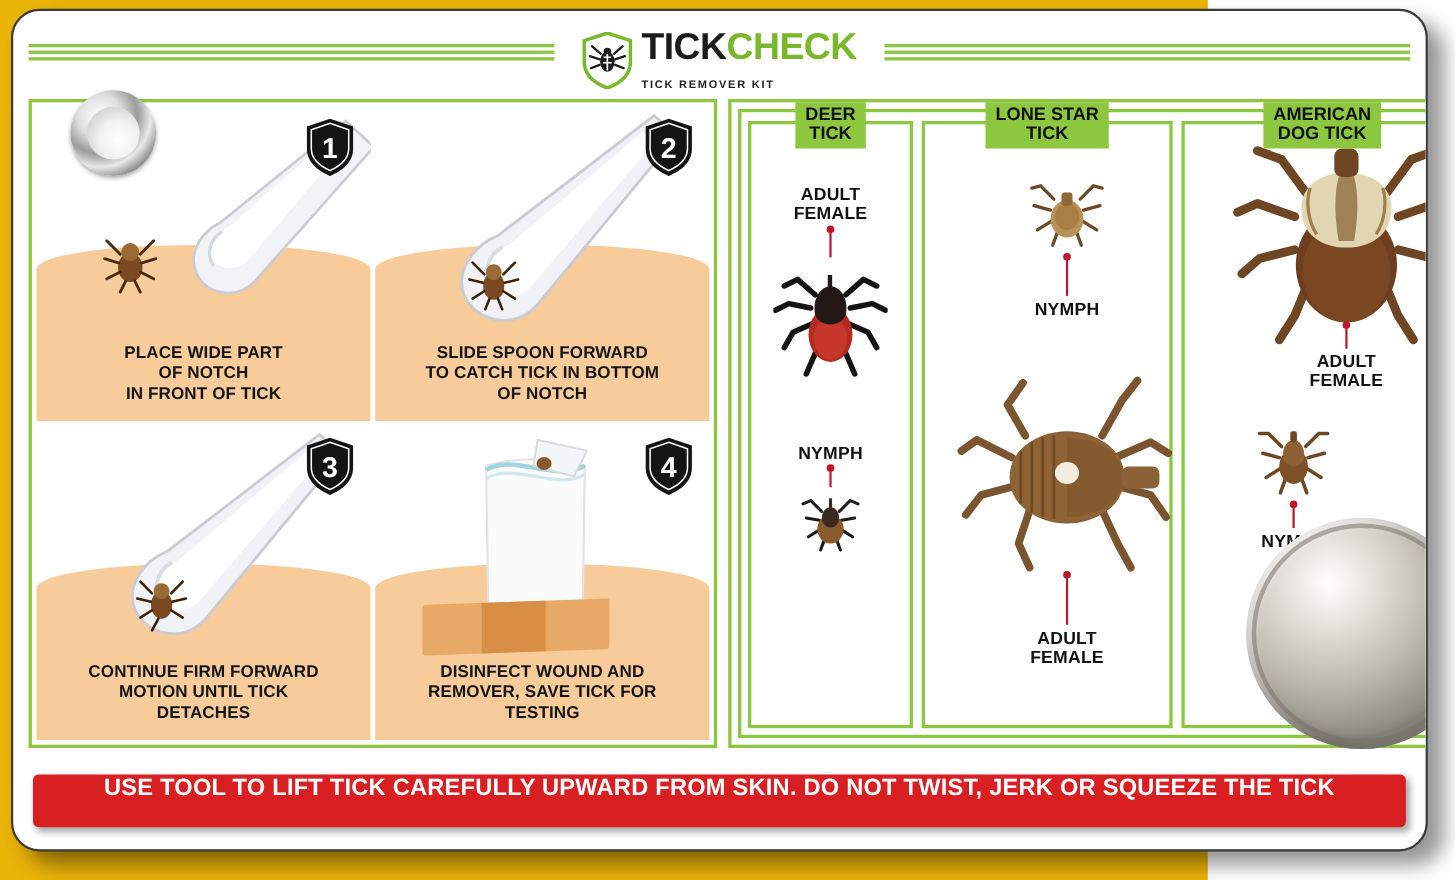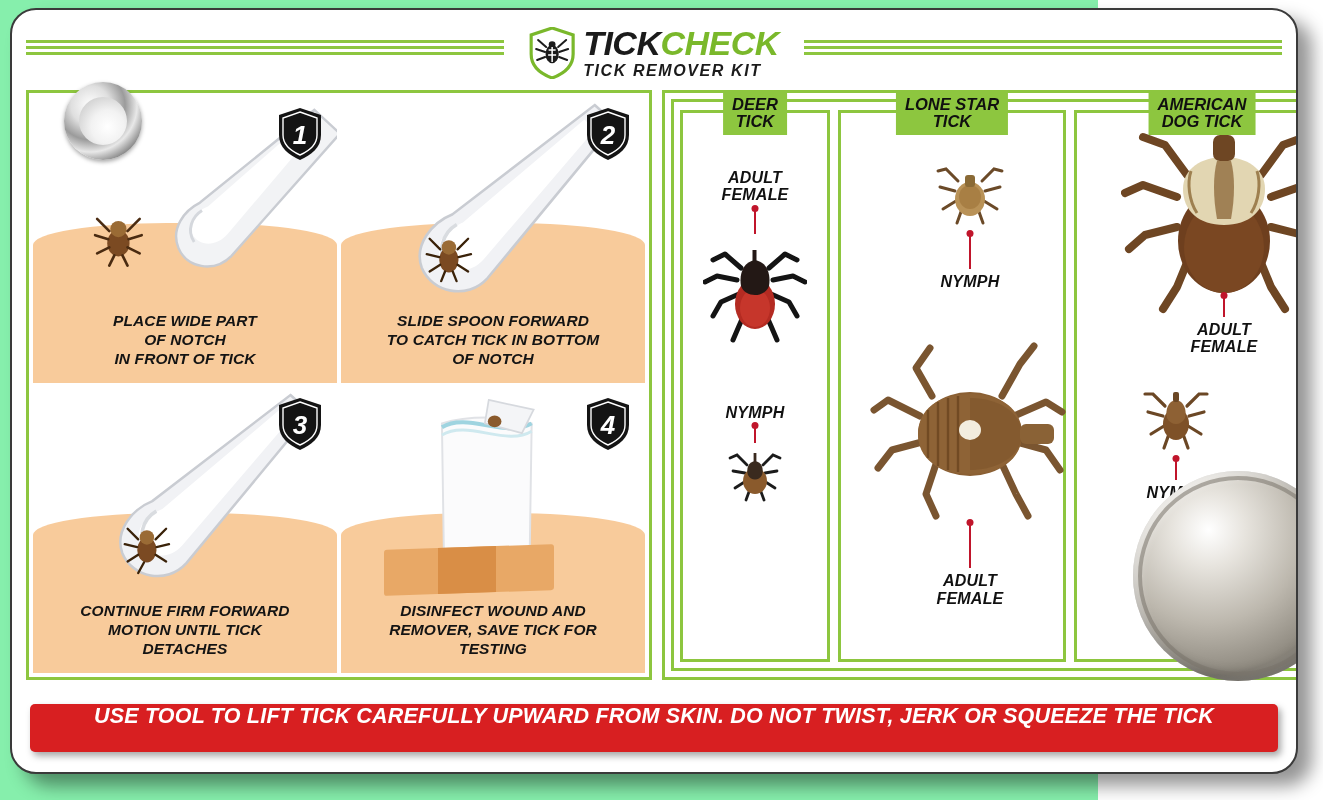--- a/index.html
+++ b/index.html
@@ -5,22 +5,21 @@
   * { box-sizing: border-box; margin: 0; padding: 0; }
   html, body {
     width: 1323px; height: 800px;
     background: #ffffff;
     font-family: "Liberation Sans", sans-serif;
     overflow: hidden;
   }
   #stage {
     position: relative;
     width: 1098px; height: 800px;
-    background: #86efac;
-    font-style: italic;
+    background: #eab308;
   }
 
   
   #card {
     position: absolute;
     left: 10px; top: 8px;
     width: 1288px; height: 766px;
     background: #ffffff;
     border: 2px solid #3a3a3a;
     border-radius: 26px;
@@ -46,22 +45,22 @@
   }
   #shield-mark { width: 46px; height: 52px; flex: none; }
   .logo-text { display: flex; flex-direction: column; align-items: flex-start; }
   .logo-line1 {
     font-size: 34px; font-weight: bold; letter-spacing: -0.5px; line-height: 1.0;
     white-space: nowrap;
   }
   .logo-line1 .blk { color: #1b1b1b; }
   .logo-line1 .grn { color: #7AB82B; }
   .logo-line2 {
-    font-size: 16px; font-weight: bold; color: #1b1b1b;
-    letter-spacing: 1.6px; margin-top: 2px; white-space: nowrap; text-align: right;
+    font-size: 10px; font-weight: bold; color: #1b1b1b;
+    letter-spacing: 1.6px; margin-top: 12px; white-space: nowrap; text-align: right;
   }
 
   
   #grommet {
     position: absolute; left: 52px; top: 72px;
     width: 78px; height: 78px; border-radius: 50%;
     background: radial-gradient(circle at 34% 30%, #ffffff 0%, #dfdfdf 26%, #9b9b9b 46%, #e8e8e8 62%, #7e7e7e 80%, #bdbdbd 100%);
     box-shadow: 0 2px 4px rgba(0,0,0,0.35);
     z-index: 40;
   }

